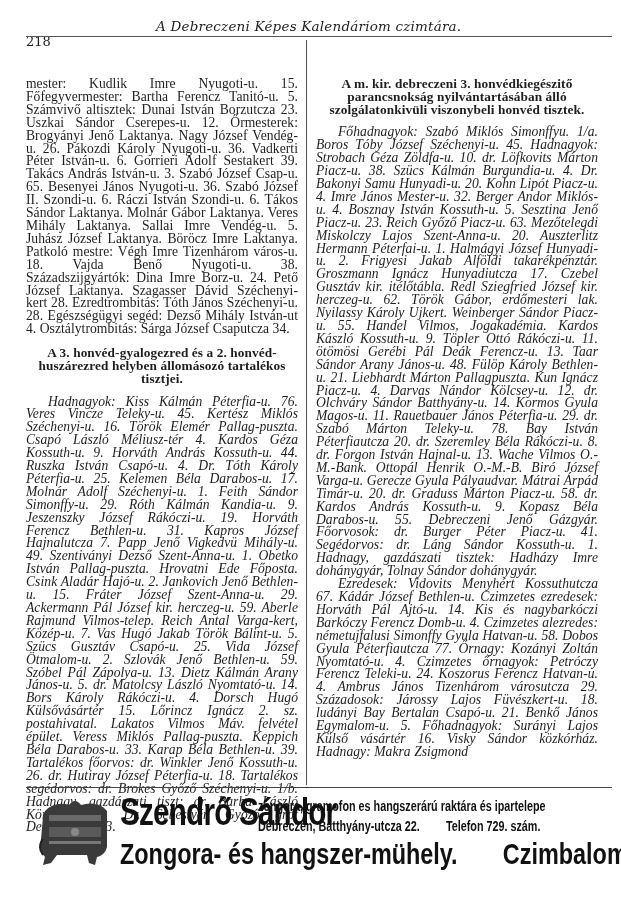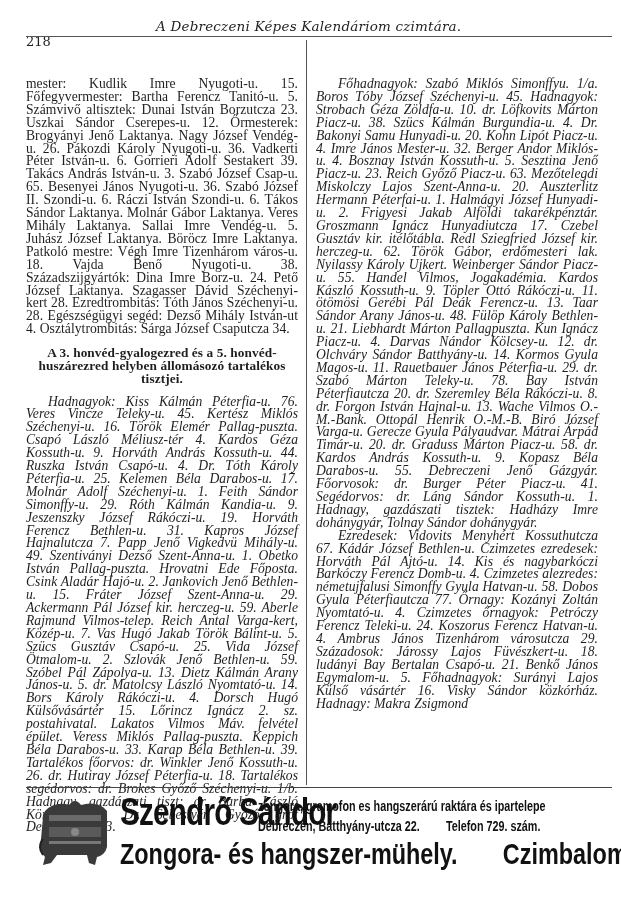--- a/index.html
+++ b/index.html
@@ -39,25 +39,26 @@
 
 <div class="header">
   <span class="page-num">218</span>
   <span class="running-title">A Debreczeni Képes Kalendáriom czimtára.</span>
 </div>
 <div class="header-rule"></div>
 <div class="col-divider"></div>
 
 <div class="col col-left">
   <p>mester: Kudlik Imre Nyugoti-u. 15. Főfegyvermester: Bartha Ferencz Tanitó-u. 5. Számvivő altisztek: Dunai István Borzutcza 23. Uszkai Sándor Cserepes-u. 12. Őrmesterek: Brogyányi Jenő Laktanya. Nagy József Vendég-u. 26. Pákozdi Károly Nyugoti-u. 36. Vadkerti Péter István-u. 6. Gorrieri Adolf Sestakert 39. Takács András István-u. 3. Szabó József Csap-u. 65. Besenyei János Nyugoti-u. 36. Szabó József II. Szondi-u. 6. Ráczi István Szondi-u. 6. Tákos Sándor Laktanya. Molnár Gábor Laktanya. Veres Mihály Laktanya. Sallai Imre Vendég-u. 5. Juhász József Laktanya. Böröcz Imre Laktanya. Patkoló mestre: Végh Imre Tizenhárom város-u. 18. Vajda Benő Nyugoti-u. 38. Századszijgyártók: Dina Imre Borz-u. 24. Pető József Laktanya. Szagasser Dávid Széchenyi-kert 28. Ezredtrombitás: Tóth János Széchenyi-u. 28. Egészségügyi segéd: Dezső Mihály István-ut 4. Osztálytrombitás: Sárga József Csaputcza 34.</p>
-  <h3 class="gap-before gap-after">A 3. honvéd-gyalogezred és a 5. honvéd-huszárezred helyben állomásozó tartalékos tisztjei.</h3>
+  <h3 class="gap-before gap-after">A 3. honvéd-gyalogezred és a 2. honvéd-huszárezred helyben állomásozó tartalékos tisztjei.</h3>
   <p class="indent">Hadnagyok: Kiss Kálmán Péterfia-u. 76. Veres Vincze Teleky-u. 45. Kertész Miklós Széchenyi-u. 16. Török Elemér Pallag-puszta. Csapó László Méliusz-tér 4. Kardos Géza Kossuth-u. 9. Horváth András Kossuth-u. 44. Ruszka István Csapó-u. 4. Dr. Tóth Károly Péterfia-u. 25. Kelemen Béla Darabos-u. 17. Molnár Adolf Széchenyi-u. 1. Feith Sándor Simonffy-u. 29. Róth Kálmán Kandia-u. 9. Jeszenszky József Rákóczi-u. 19. Horváth Ferencz Bethlen-u. 31. Kapros József Hajnalutcza 7. Papp Jenő Vigkedvü Mihály-u. 49. Szentiványi Dezső Szent-Anna-u. 1. Obetko István Pallag-puszta. Hrovatni Ede Főposta. Csink Aladár Hajó-u. 2. Jankovich Jenő Bethlen-u. 15. Fráter József Szent-Anna-u. 29. Ackermann Pál József kir. herczeg-u. 59. Aberle Rajmund Vilmos-telep. Reich Antal Varga-kert, Közép-u. 7. Vas Hugó Jakab Török Bálint-u. 5. Szücs Gusztáv Csapó-u. 25. Vida József Ötmalom-u. 2. Szlovák Jenő Bethlen-u. 59. Szóbel Pál Zápolya-u. 13. Dietz Kálmán Arany János-u. 5. dr. Matolcsy László Nyomtató-u. 14. Bors Károly Rákóczi-u. 4. Dorsch Hugó Külsővásártér 15. Lőrincz Ignácz 2. sz. postahivatal. Lakatos Vilmos Máv. felvétel épület. Veress Miklós Pallag-puszta. Keppich Béla Darabos-u. 33. Karap Béla Bethlen-u. 39. Tartalékos főorvos: dr. Winkler Jenő Kossuth-u. 26. dr. Hutiray József Péterfia-u. 18. Tartalékos segédorvos: dr. Brokes Győző Széchenyi-u. 1/b. Hadnagy, gazdászati tiszt: dr. Barba László Könyök-u. 8. Dr. Sebestyén Győző gróf Degenfeld-tér 3.</p>
 </div>
 
 <div class="col col-right">
+  <h3 class="gap-after">A m. kir. debreczeni 3. honvédkiegészitő parancsnokság nyilvántartásában álló szolgálatonkivüli viszonybeli honvéd tisztek.</h3>
   <p class="indent">Főhadnagyok: Szabó Miklós Simonffyu. 1/a. Boros Tóby József Széchenyi-u. 45. Hadnagyok: Strobach Géza Zöldfa-u. 10. dr. Löfkovits Márton Piacz-u. 38. Szücs Kálmán Burgundia-u. 4. Dr. Bakonyi Samu Hunyadi-u. 20. Kohn Lipót Piacz-u. 4. Imre János Mester-u. 32. Berger Andor Miklós-u. 4. Bosznay István Kossuth-u. 5. Sesztina Jenő Piacz-u. 23. Reich Győző Piacz-u. 63. Mezőtelegdi Miskolczy Lajos Szent-Anna-u. 20. Auszterlitz Hermann Péterfai-u. 1. Halmágyi József Hunyadi-u. 2. Frigyesi Jakab Alföldi takarékpénztár. Groszmann Ignácz Hunyadiutcza 17. Czebel Gusztáv kir. itélőtábla. Redl Sziegfried József kir. herczeg-u. 62. Török Gábor, erdőmesteri lak. Nyilassy Károly Ujkert. Weinberger Sándor Piacz-u. 55. Handel Vilmos, Jogakadémia. Kardos Kászló Kossuth-u. 9. Töpler Ottó Rákóczi-u. 11. ötömösi Gerébi Pál Deák Ferencz-u. 13. Taar Sándor Arany János-u. 48. Fülöp Károly Bethlen-u. 21. Liebhardt Márton Pallagpuszta. Kun Ignácz Piacz-u. 4. Darvas Nándor Kölcsey-u. 12. dr. Olchváry Sándor Batthyány-u. 14. Kormos Gyula Magos-u. 11. Rauetbauer János Péterfia-u. 29. dr. Szabó Márton Teleky-u. 78. Bay István Péterfiautcza 20. dr. Szeremley Béla Rákóczi-u. 8. dr. Forgon István Hajnal-u. 13. Wache Vilmos O.-M.-Bank. Ottopál Henrik O.-M.-B. Biró József Varga-u. Gerecze Gyula Pályaudvar. Mátrai Árpád Timár-u. 20. dr. Graduss Márton Piacz-u. 58. dr. Kardos András Kossuth-u. 9. Kopasz Béla Darabos-u. 55. Debreczeni Jenő Gázgyár. Főorvosok: dr. Burger Péter Piacz-u. 41. Segédorvos: dr. Láng Sándor Kossuth-u. 1. Hadnagy, gazdászati tisztek: Hadházy Imre dohánygyár, Tolnay Sándor dohánygyár.</p>
   <p class="indent">Ezredesek: Vidovits Menyhért Kossuthutcza 67. Kádár József Bethlen-u. Czimzetes ezredesek: Horváth Pál Ajtó-u. 14. Kis és nagybarkóczi Barkóczy Ferencz Domb-u. 4. Czimzetes alezredes: németujfalusi Simonffy Gyula Hatvan-u. 58. Dobos Gyula Péterfiautcza 77. Őrnagy: Kozányi Zoltán Nyomtató-u. 4. Czimzetes őrnagyok: Petróczy Ferencz Teleki-u. 24. Koszorus Ferencz Hatvan-u. 4. Ambrus János Tizenhárom városutcza 29. Századosok: Járossy Lajos Füvészkert-u. 18. ludányi Bay Bertalan Csapó-u. 21. Benkő János Egymalom-u. 5. Főhadnagyok: Surányi Lajos Külső vásártér 16. Visky Sándor közkórház. Hadnagy: Makra Zsigmond</p>
 </div>
 
 <div class="bottom-rule"></div>
 
 <div class="ad">
   <svg class="piano" viewBox="0 0 80 72">
     <path d="M10 14 Q20 4 34 8 Q40 0 46 8 Q58 4 68 10 L72 14 L72 50 Q70 58 62 60 L60 68 L54 66 L52 58 L22 58 L16 66 L8 68 L10 60 Q2 52 6 42 L8 20 Z" fill="#3a3a3a"></path>
     <rect x="14" y="18" width="52" height="6" fill="#6a6a6a"></rect>

